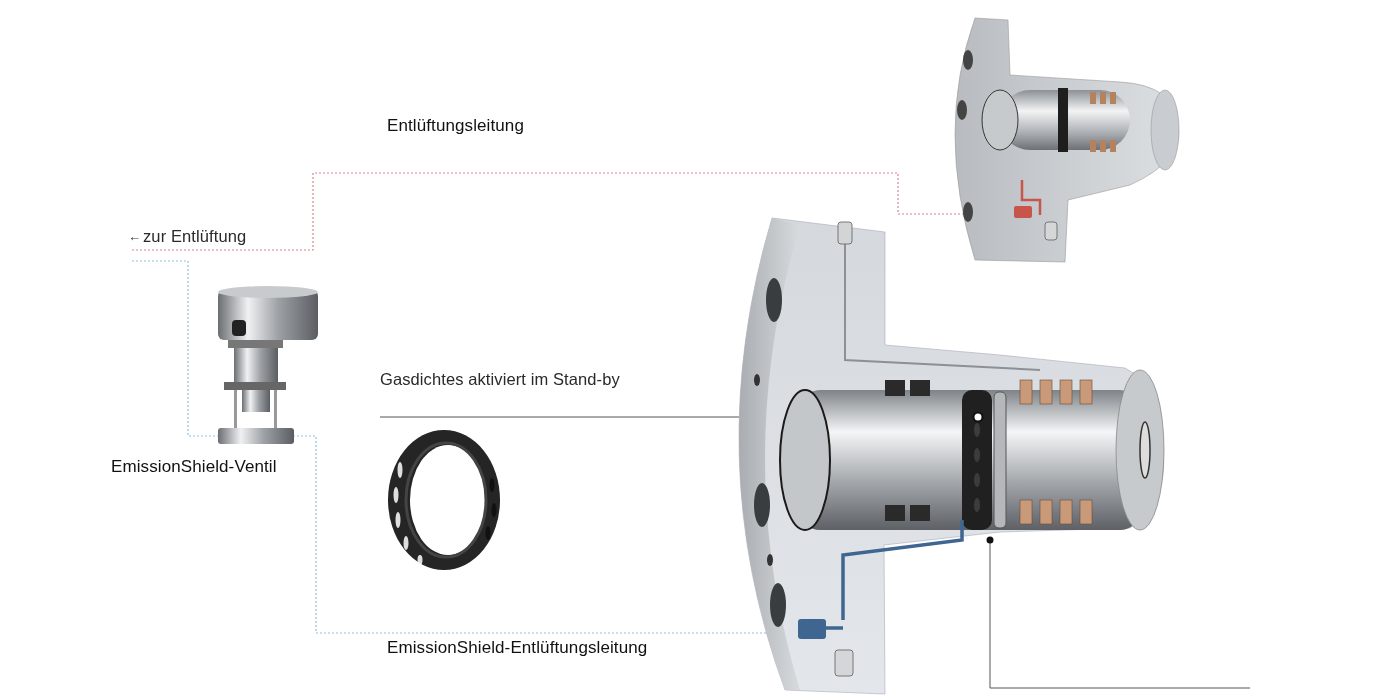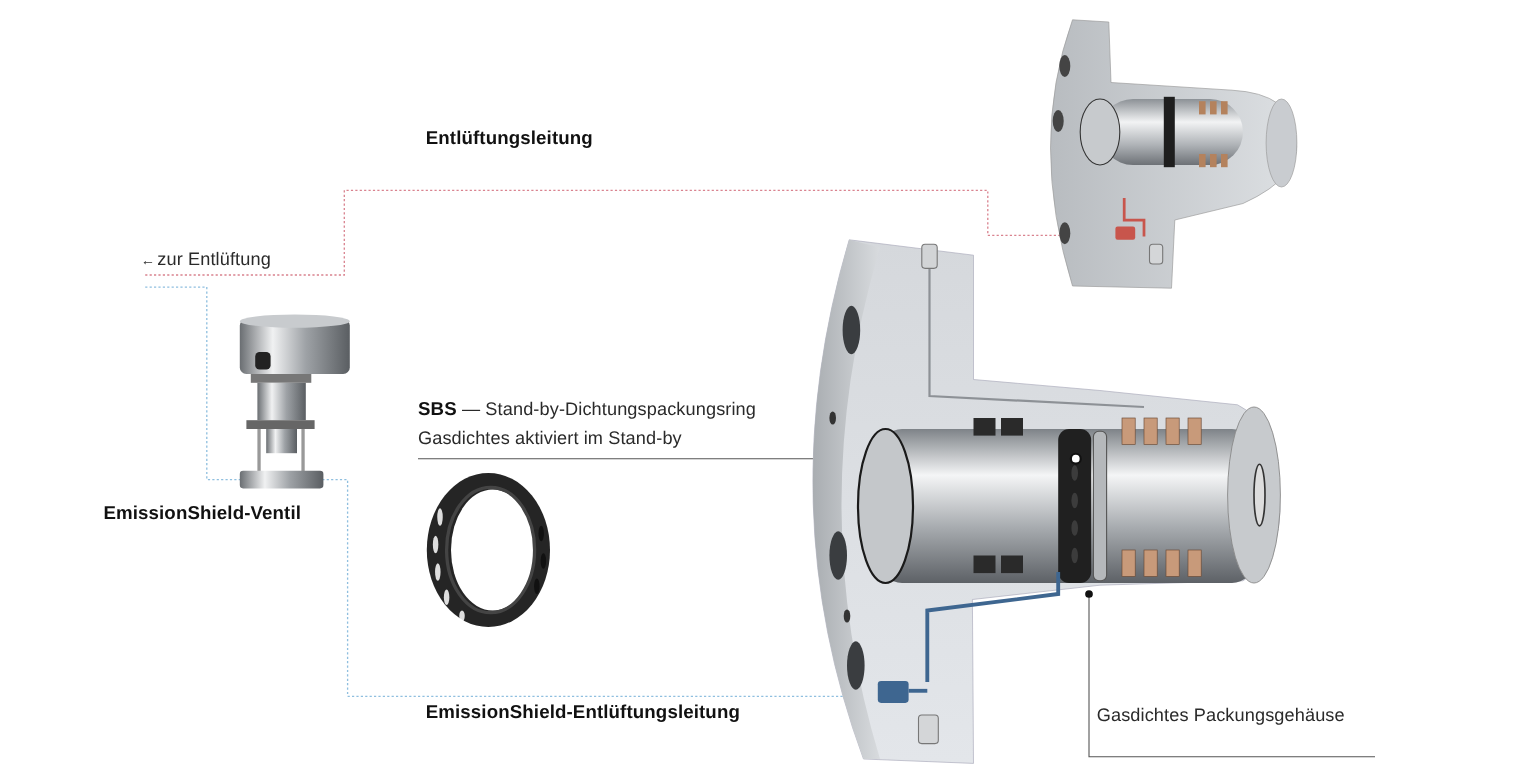--- a/index.html
+++ b/index.html
@@ -1,19 +1,19 @@
 <!DOCTYPE html>
 <html><head>
   <meta charset="utf-8">
   <style>
     html, body { margin: 0; padding: 0; background: #ffffff; }
     body { width: 1400px; height: 700px; position: relative; overflow: hidden;
            font-family: "Liberation Sans", "DejaVu Sans", sans-serif; color: #1a1a1a; }
     .abs { position: absolute; }
-    .title { font-weight: bold; font-size: 17px; letter-spacing: 0.1px; color: #111; white-space: nowrap; }
+    .title { font-weight: normal; font-size: 17px; letter-spacing: 0.1px; color: #111; white-space: nowrap; }
     .sub { font-size: 16.5px; color: #2a2a2a; white-space: nowrap; letter-spacing: 0.1px; }
     svg.layer { position: absolute; left: 0; top: 0; }
   </style>
 </head>
 <body>
 
 <svg class="layer" width="1400" height="700">
 
   <polyline points="132,250 313,250 313,173 898,173 898,214 1018,214" fill="none" stroke="#d9838f" stroke-width="1.2" stroke-dasharray="2,2"></polyline>
 
@@ -169,28 +169,24 @@
 
 <div class="abs" style="left:387px;top:116px">
   <div class="title">Entlüftungsleitung</div>
 </div>
 
 <div class="abs" style="left:128px;top:227px;display:flex;align-items:center">
   <span style="font-size:13px;color:#333;margin-right:2px">←</span>
   <span class="sub">zur Entlüftung</span>
 </div>
 
-<div class="abs title" style="left:94px;top:457px">EmissionShield-Ventil</div>
+<div class="abs title" style="left:111px;top:457px">EmissionShield-Ventil</div>
 
 <div class="abs" style="left:380px;top:362px">
-  <div class="sub">
-    <span class="title">SBS</span><span> — Stand-by-Dichtungspackungsring</span>
-  </div>
   <div class="sub" style="margin-top:8px">Gasdichtes aktiviert im Stand-by</div>
 </div>
 
 <div class="abs" style="left:387px;top:638px">
   <div class="title">EmissionShield-Entlüftungsleitung</div>
 </div>
 
 <div class="abs" style="left:997px;top:632px">
-  <div class="sub" style="margin-top:9px">Gasdichtes Packungsgehäuse</div>
 </div>
 
 </body></html>

